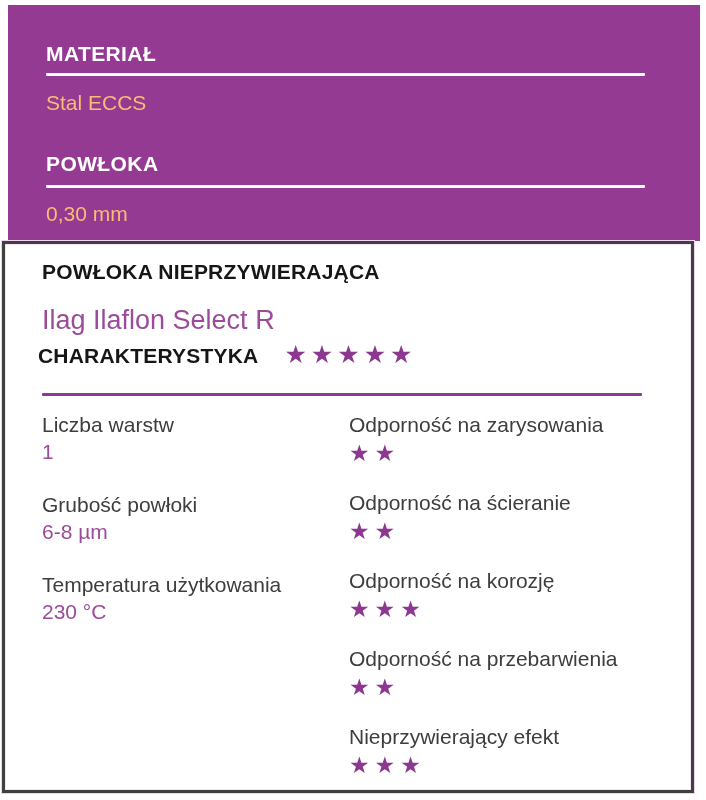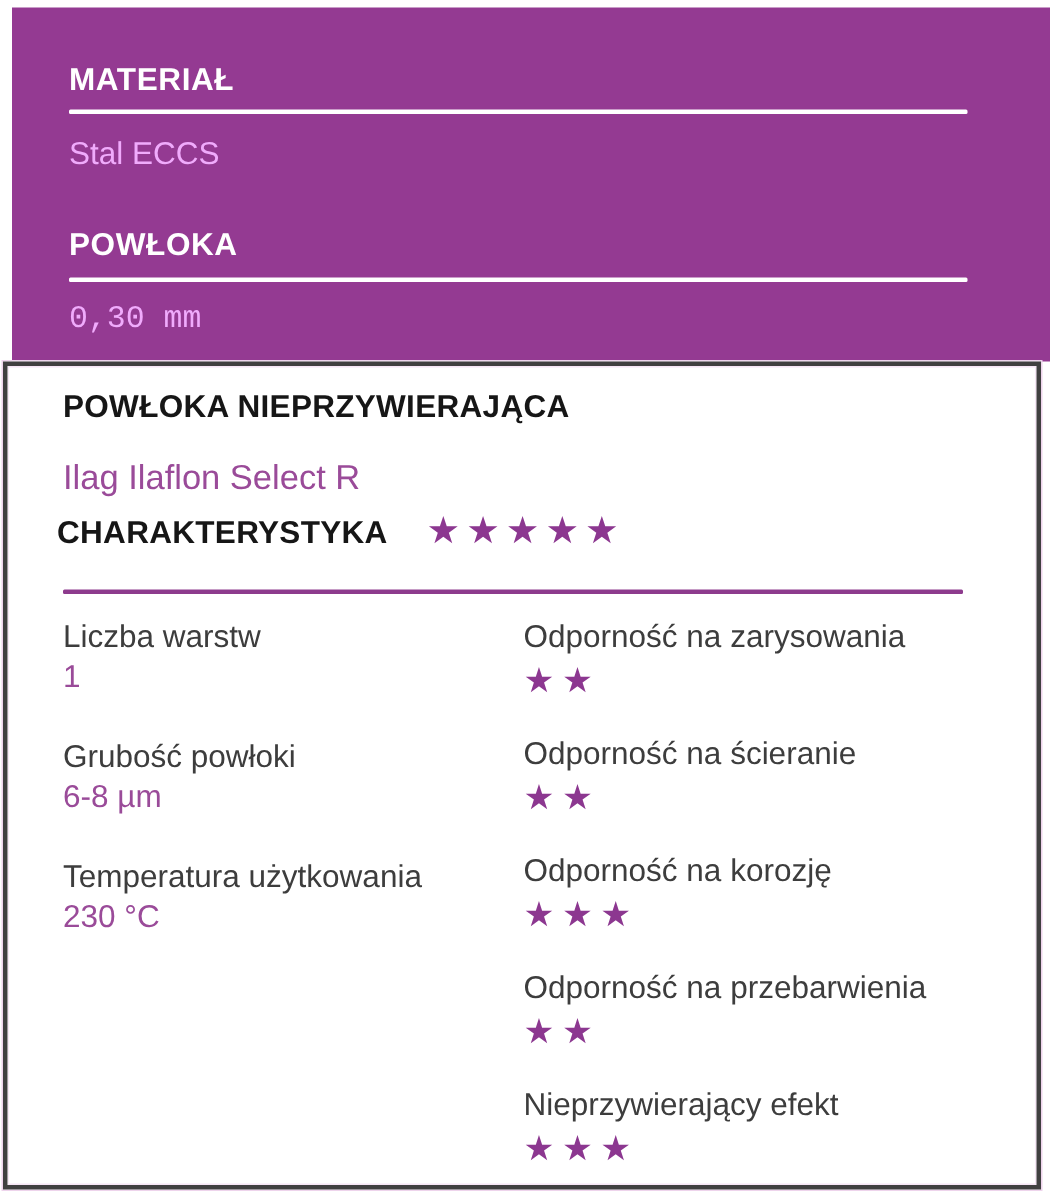--- a/index.html
+++ b/index.html
@@ -33,29 +33,29 @@
     letter-spacing: 0.4px;
     line-height: 24px;
   }
   .hline {
     height: 3px;
     background: #ffffff;
     border-radius: 1px;
   }
   .hvalue {
     font-size: 21px;
-    color: #f0abfc;
+    color: #fdba74;
     line-height: 24px;
   }
   .hlabel-1 { top: 37px; }
   .hline-1  { top: 68px; }
   .hvalue-1 { top: 86px; }
   .hlabel-2 { top: 147px; }
   .hline-2  { top: 180px; }
-  .hvalue-2 { top: 197px; font-family: Liberation Mono, monospace; }
+  .hvalue-2 { top: 197px; }
 
   
   .detail-box {
     position: absolute;
     left: 2px;
     top: 241px;
     width: 692px;
     height: 552px;
     box-sizing: border-box;
     background: #ffffff;
@@ -68,21 +68,21 @@
     top: 16px;
     font-size: 21px;
     font-weight: bold;
     color: #161616;
     letter-spacing: 0.2px;
   }
   .coating-name {
     position: absolute;
     left: 37px;
     top: 61px;
-    font-size: 23px;
+    font-size: 27px;
     color: #9a4b99;
   }
   .charac-row {
     position: absolute;
     left: 33px;
     top: 100px;
     display: flex;
     align-items: flex-start;
     gap: 26px;
   }

